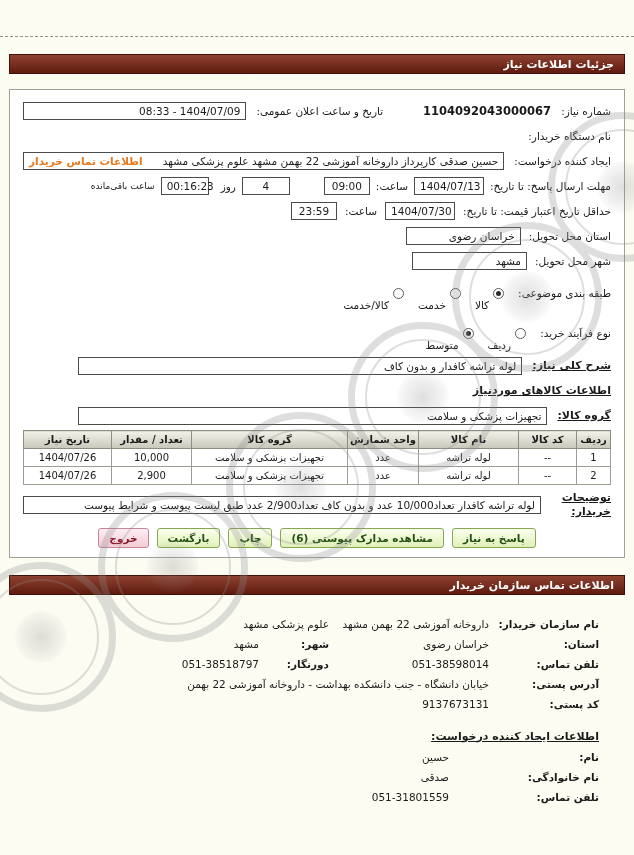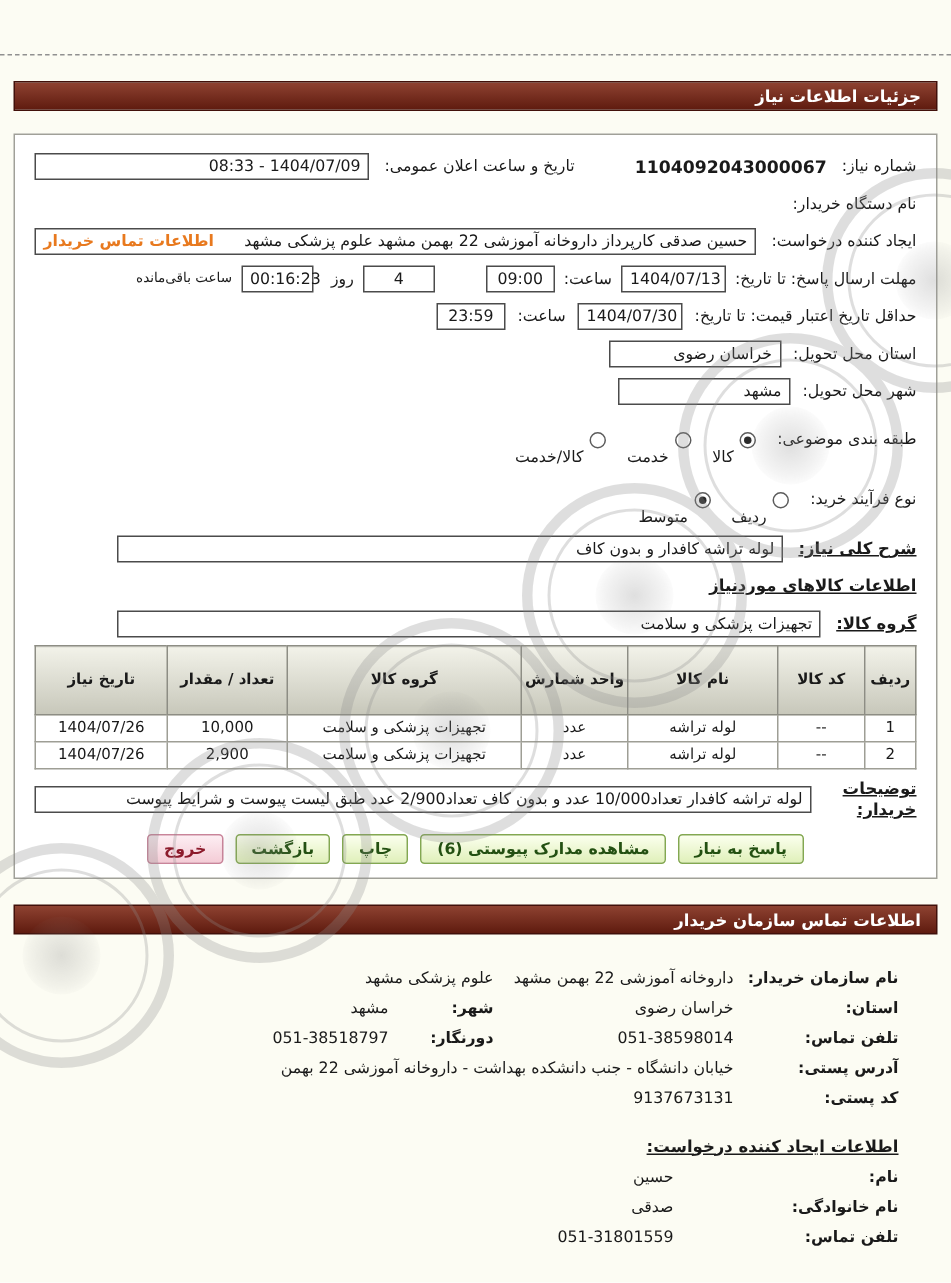--- a/index.html
+++ b/index.html
@@ -34,21 +34,21 @@
   .opt { display: inline-flex; align-items: center; margin-right: 14px; cursor: pointer; }
   .radio { width: 11px; height: 11px; border: 1px solid #5c5c5c; border-radius: 50%; background: #fff;
            position: relative; display: inline-block; flex: none; }
   .radio.checked::after { content: ""; position: absolute; inset: 2px; background: #2b2b2b; border-radius: 50%; }
   .olabel { font-size: 10.5px; margin-right: 4px; margin-top: 24px; }
   .note { font-size: 10px; white-space: nowrap; }
   .sec { font-size: 11px; font-weight: bold; text-decoration: underline; }
 
   table.items { width: 100%; border-collapse: collapse; margin: 4px 0 6px; direction: rtl; }
   .items th { background: linear-gradient(#f2f2e9, #c7c7ba); border: 1px solid #8d8d84;
-              font-size: 10px; padding: 17px 2px; white-space: nowrap; }
+              font-size: 10px; padding: 3px 2px; white-space: nowrap; }
   .items td { border: 1px solid #9e9e95; font-size: 10px; text-align: center; padding: 2px 3px; height: 18px; }
   .items th:nth-child(1), .items td:nth-child(1) { width: 34px; }
   .items th:nth-child(2), .items td:nth-child(2) { width: 58px; }
   .items th:nth-child(3), .items td:nth-child(3) { width: 100px; }
   .items th:nth-child(4), .items td:nth-child(4) { width: 70px; }
   .items th:nth-child(6), .items td:nth-child(6) { width: 80px; }
   .items th:nth-child(7), .items td:nth-child(7) { width: 88px; }
 
   .btn-row { display: flex; justify-content: center; gap: 8px; margin-top: 9px; }
   .btn { font-family: inherit; font-size: 10.5px; font-weight: bold; color: #235012;

